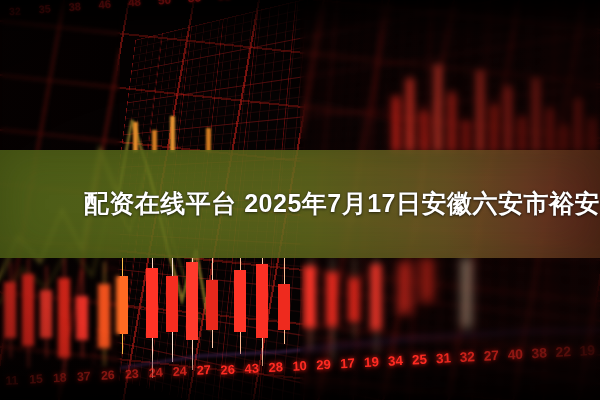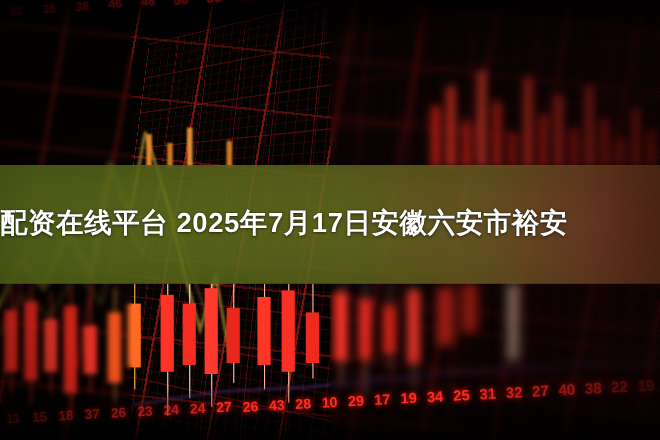--- a/index.html
+++ b/index.html
@@ -101,21 +101,21 @@
   }
   .ticker-bottom span{
     color:#ff2b22;
     text-shadow:0 0 4px rgba(255,40,30,.85), 0 0 9px rgba(255,20,10,.45);
   }
 
   
   .band{
     position:absolute;left:0;top:150px;width:100%;height:108px;
     display:flex;flex-direction:column;
-    align-items:flex-start;justify-content:center;
+    align-items:flex-end;justify-content:center;
     background:linear-gradient(to right,
         rgba(86,104,26,.88) 0%,
         rgba(96,112,28,.86) 26%,
         rgba(104,112,32,.84) 52%,
         rgba(118,96,40,.82) 74%,
         rgba(120,70,40,.80) 88%,
         rgba(96,40,28,.82) 100%);
     box-shadow:inset 0 0 40px rgba(40,50,10,.35);
   }
   .band-line{

